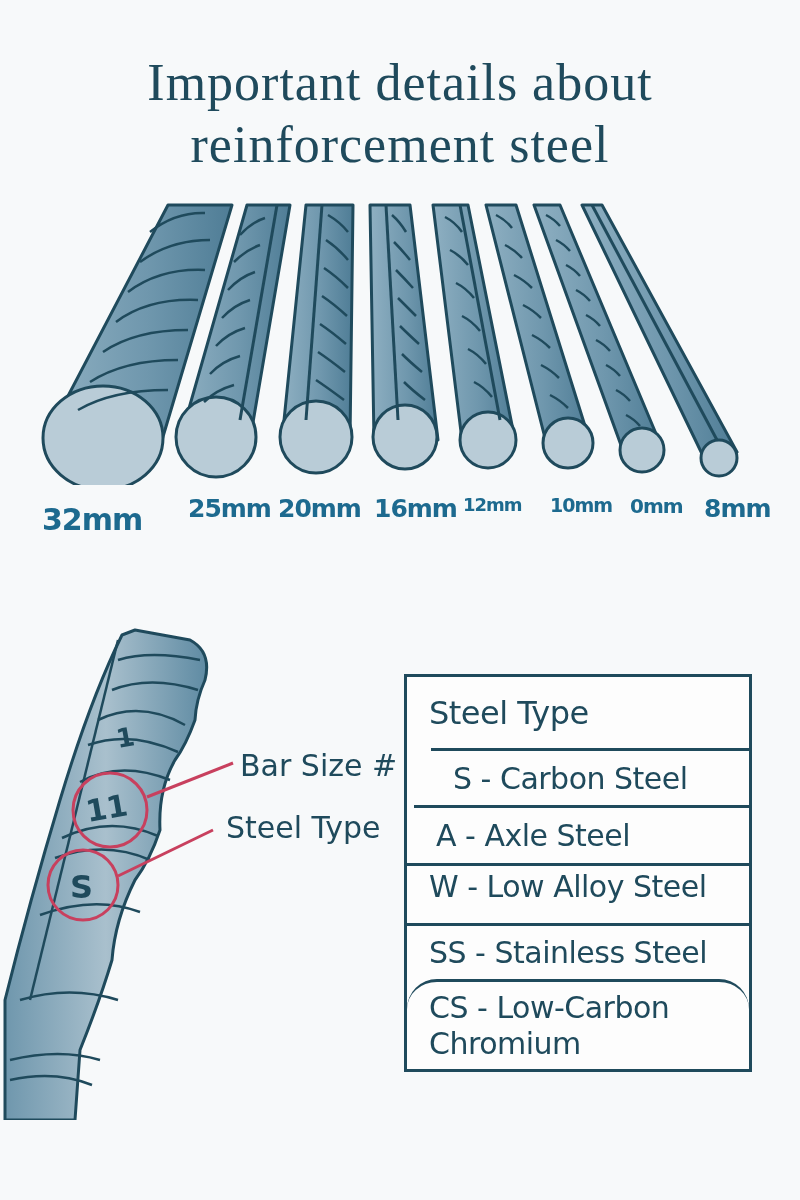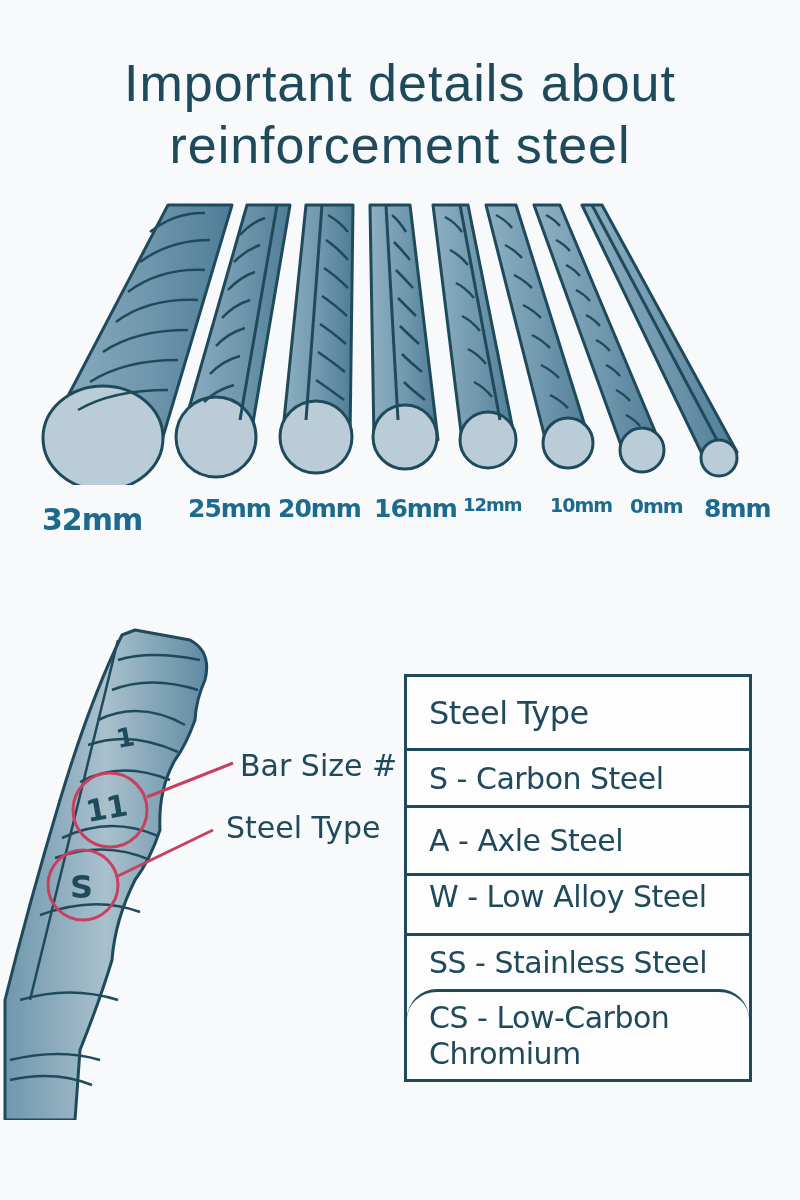--- a/index.html
+++ b/index.html
@@ -6,21 +6,21 @@
   body {
     width: 800px; height: 1200px; overflow: hidden;
     background: #f7f9fa;
     font-family: "DejaVu Sans", sans-serif;
     position: relative;
   }
   .title {
     position: absolute; left: 0; top: 52px; width: 800px;
     text-align: center; color: #1f4a5c;
     font-size: 52px; line-height: 62px; letter-spacing: 1px;
-    font-family: Liberation Sans, sans-serif;
+    font-family: Liberation Serif, serif;
   }
   .bars-svg { position: absolute; left: 0; top: 195px; }
   .size-label {
     position: absolute; color: #1d6a8f; font-weight: bold;
     font-family: "DejaVu Sans", sans-serif; white-space: nowrap;
     letter-spacing: -1px;
     text-align: center;
   }
   .detail-svg { position: absolute; left: 0; top: 620px; }
   .callout-label {
@@ -33,22 +33,22 @@
     box-sizing: border-box;
   }
   .type-row {
     border-top: 3px solid #1f4a5c; color: #1f4a5c;
     font-size: 30px; padding: 0 0 0 22px;
     display: flex; align-items: center; box-sizing: border-box;
     font-family: "DejaVu Sans", sans-serif; letter-spacing: -0.5px;
   }
   .type-row:first-child { border-top: none; }
   .type-header { height: 71px; font-size: 32px; }
-  .r1 { height: 57px; }
-  .r2 { height: 68px; }
+  .r1 { height: 57px; margin-left: 24px; }
+  .r2 { height: 58px; margin-left: 7px; }
   .r3 { height: 43px; }
   .r4 { height: 56px; margin-top: 17px; }
   .r5 { height: 90px; line-height: 36px; border-radius: 30px; }
 </style>
 </head>
 <body>
 
 <div class="title">
   <div>Important details about</div>
   <div>reinforcement steel</div>

